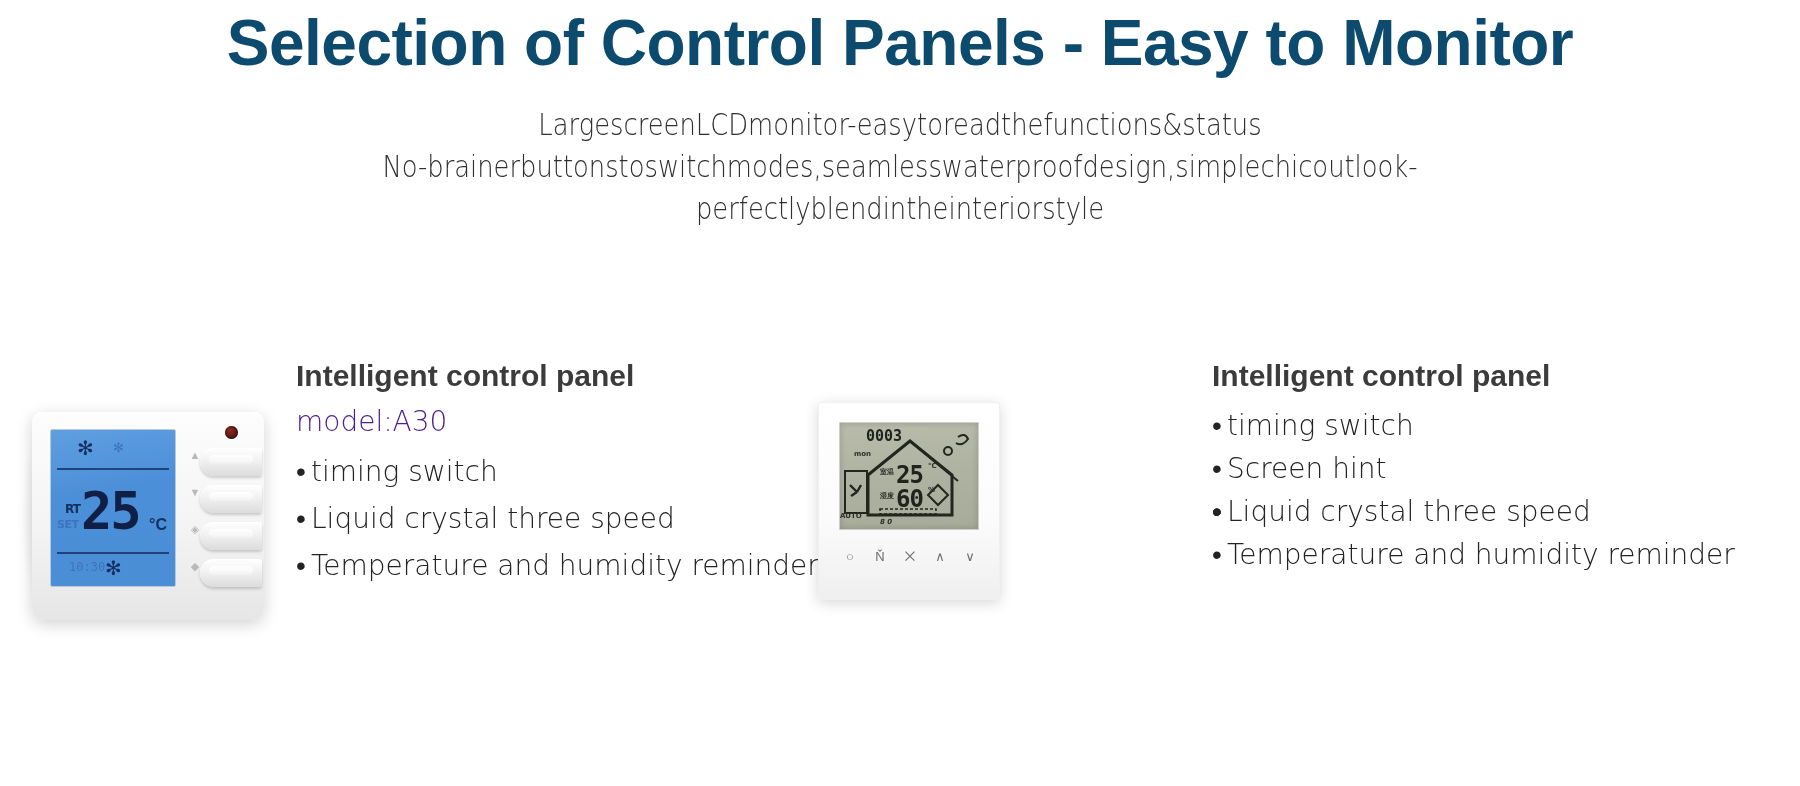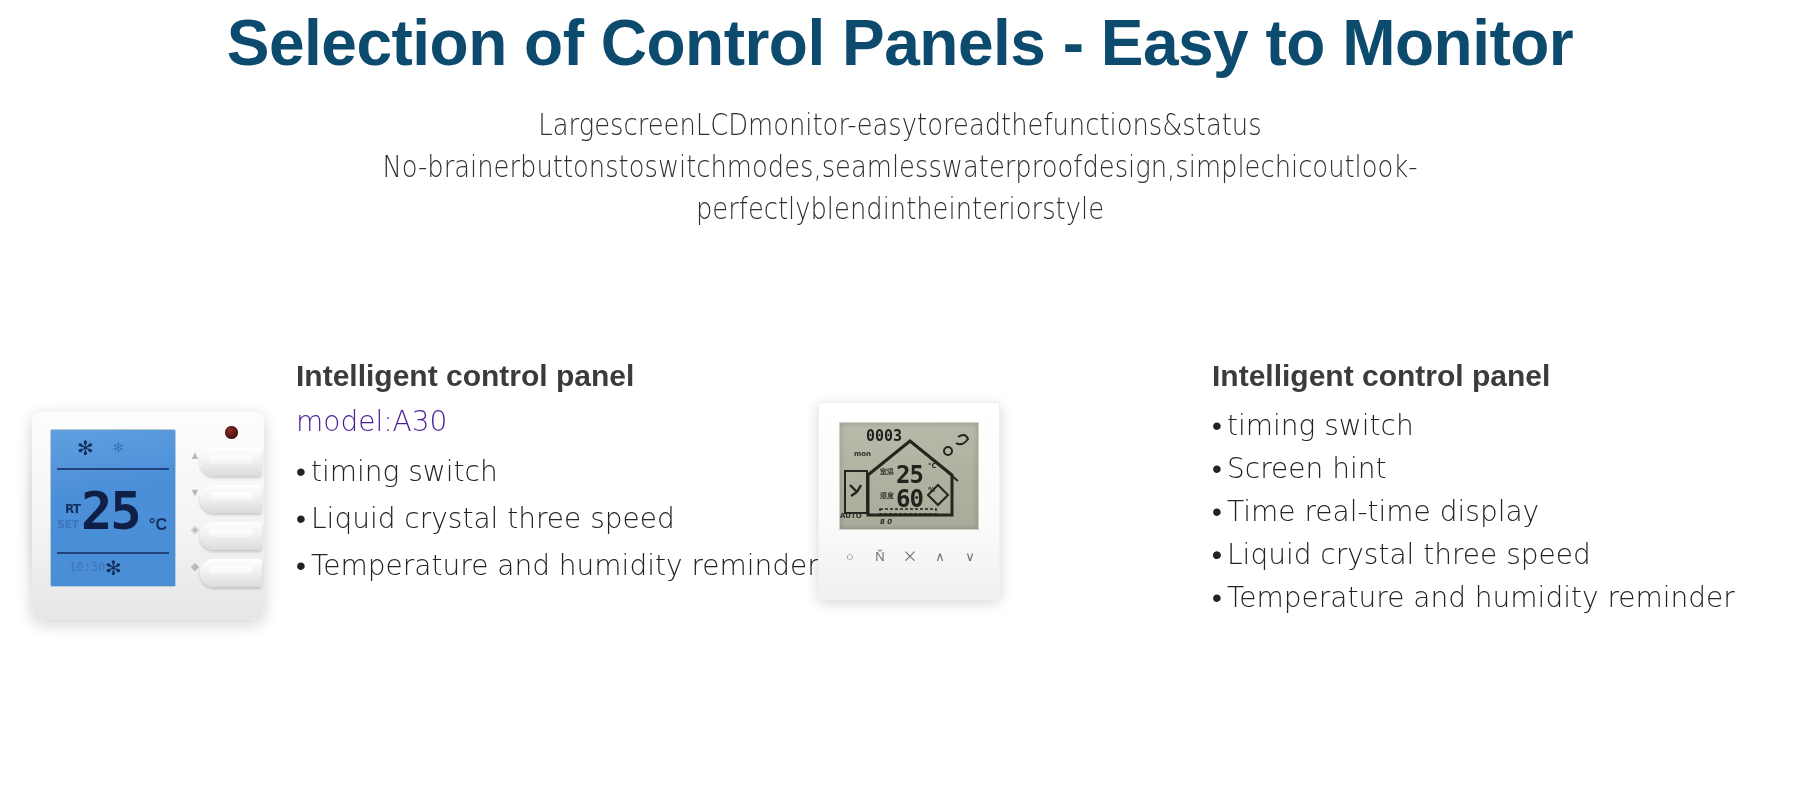--- a/index.html
+++ b/index.html
@@ -302,20 +302,20 @@
       </div>
 
     </div>
   </div>
 
   <div class="prod-text" style="left:1212px; top:358px;">
     <div class="prod-heading">Intelligent control panel</div>
     <ul class="feature-list tight">
       <li><span class="bullet">•</span><span>timing switch</span></li>
       <li><span class="bullet">•</span><span>Screen hint</span></li>
-      <li><span class="bullet">•</span><span>Time real-time display</span></li>
+      <li><span class="bullet">•</span></li>
       <li><span class="bullet">•</span></li>
       <li><span class="bullet">•</span><span> Liquid crystal three speed</span></li>
       <li><span class="bullet">•</span><span> Temperature and humidity reminder</span></li>
     </ul>
   </div>
 
 </div>
 
 </body></html>

